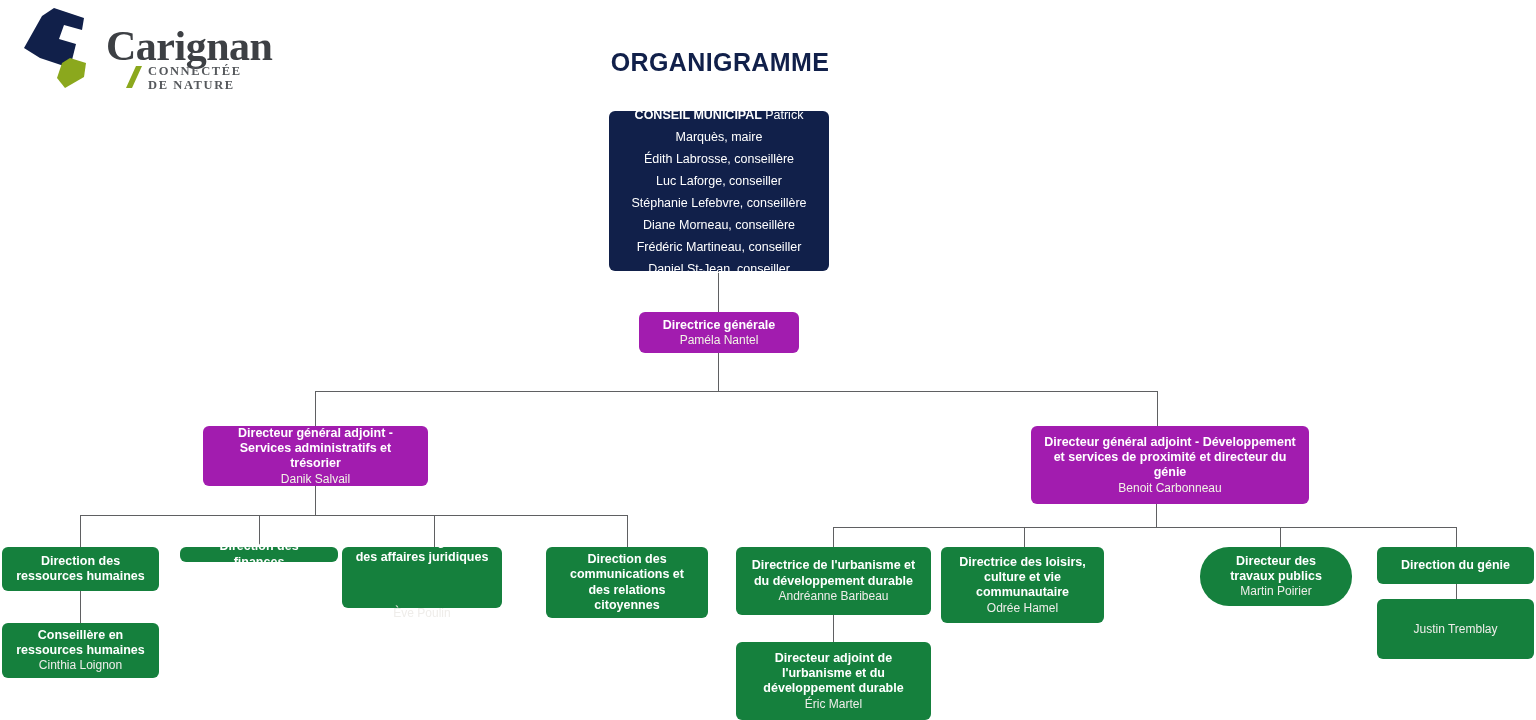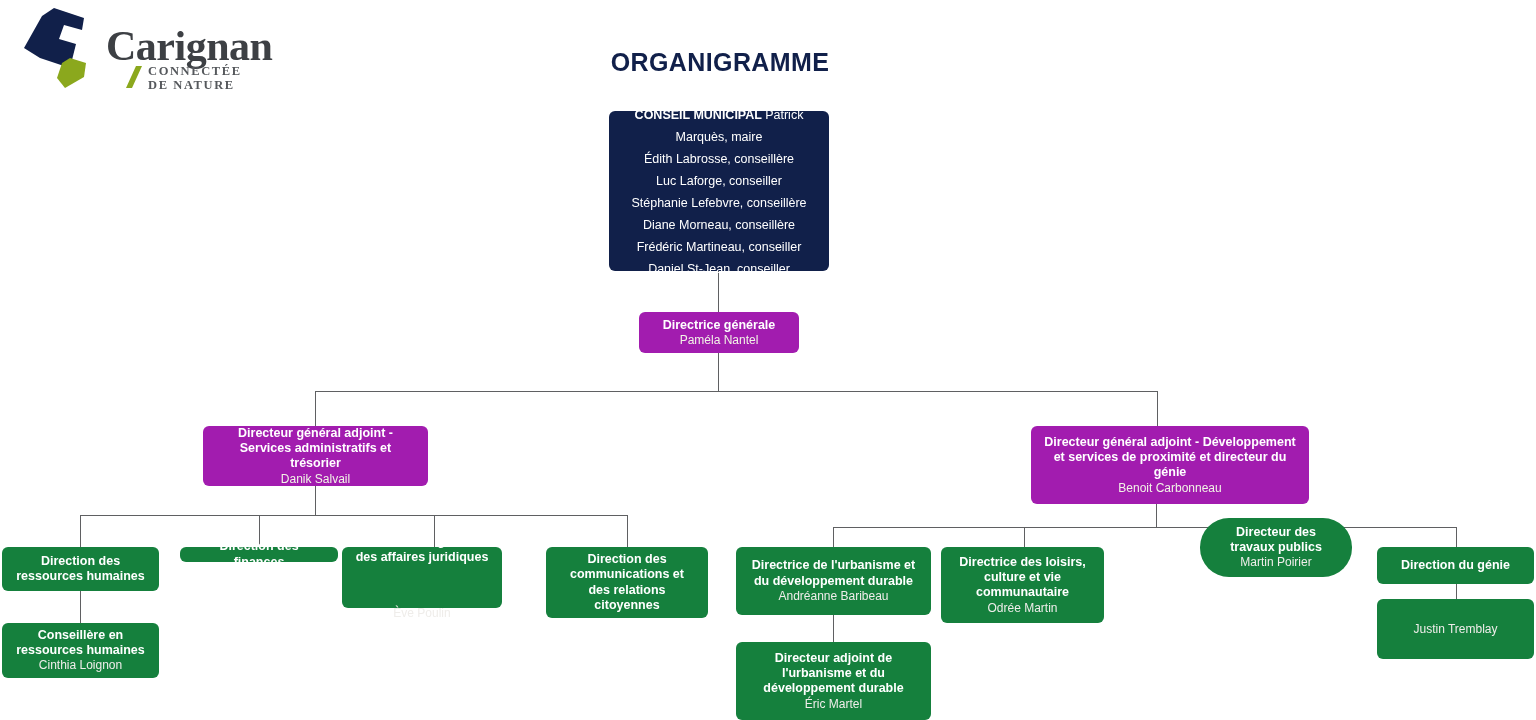--- a/index.html
+++ b/index.html
@@ -169,24 +169,24 @@
     <div class="s">Andréanne Baribeau</div>
   </div>
 
   <div class="node grey" style="left:2px;top:623px;width:157px;height:55px;">
     <div class="t">Conseillère en ressources humaines</div>
     <div class="s">Cinthia Loignon</div>
   </div>
 
   <div class="node grey" style="left:941px;top:547px;width:163px;height:76px;">
     <div class="t">Directrice des loisirs, culture et vie communautaire</div>
-    <div class="s">Odrée Martin</div>
-  </div>
-
-  <div class="node grey" style="left:1200px;top:518px;width:152px;height:59px;border-radius:29px;">
+    <div class="s">Odrée Hamel</div>
+  </div>
+
+  <div class="node grey" style="left:1200px;top:547px;width:152px;height:59px;border-radius:29px;">
     <div class="t">Directeur des travaux publics</div>
     <div class="s">Martin Poirier</div>
   </div>
 
   <div class="node grey" style="left:1377px;top:547px;width:157px;height:37px;">
     <div class="t">Direction du génie</div>
   </div>
 
   <div class="node grey" style="left:736px;top:642px;width:195px;height:78px;">
     <div class="t">Directeur adjoint de l'urbanisme et du développement durable</div>

